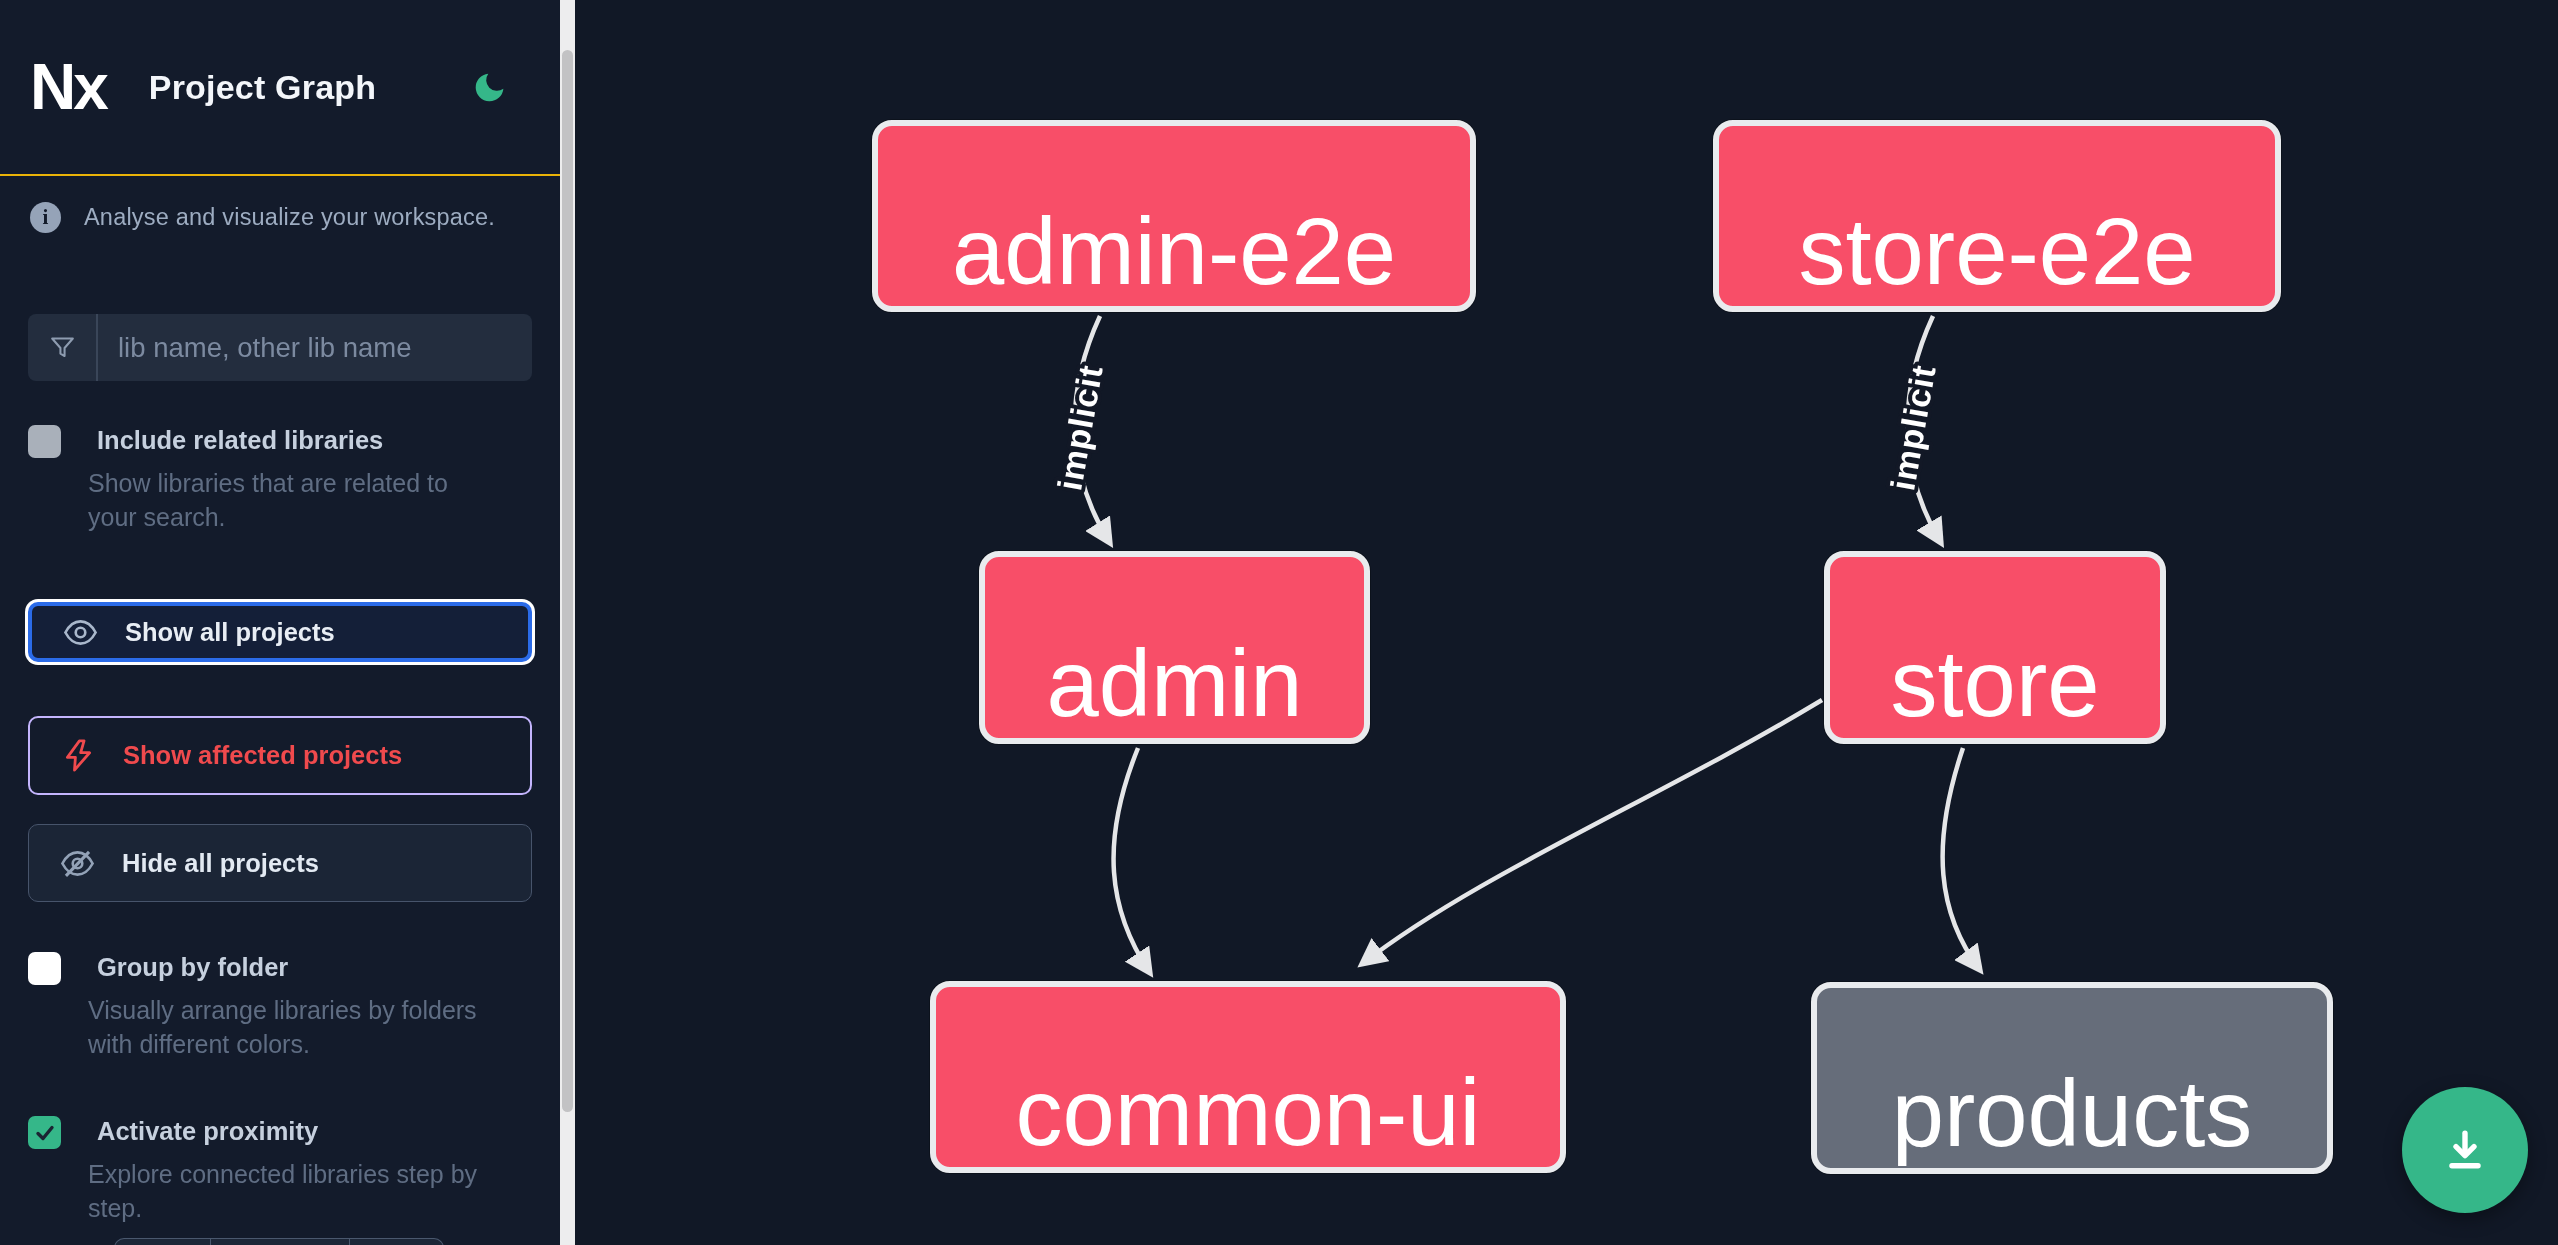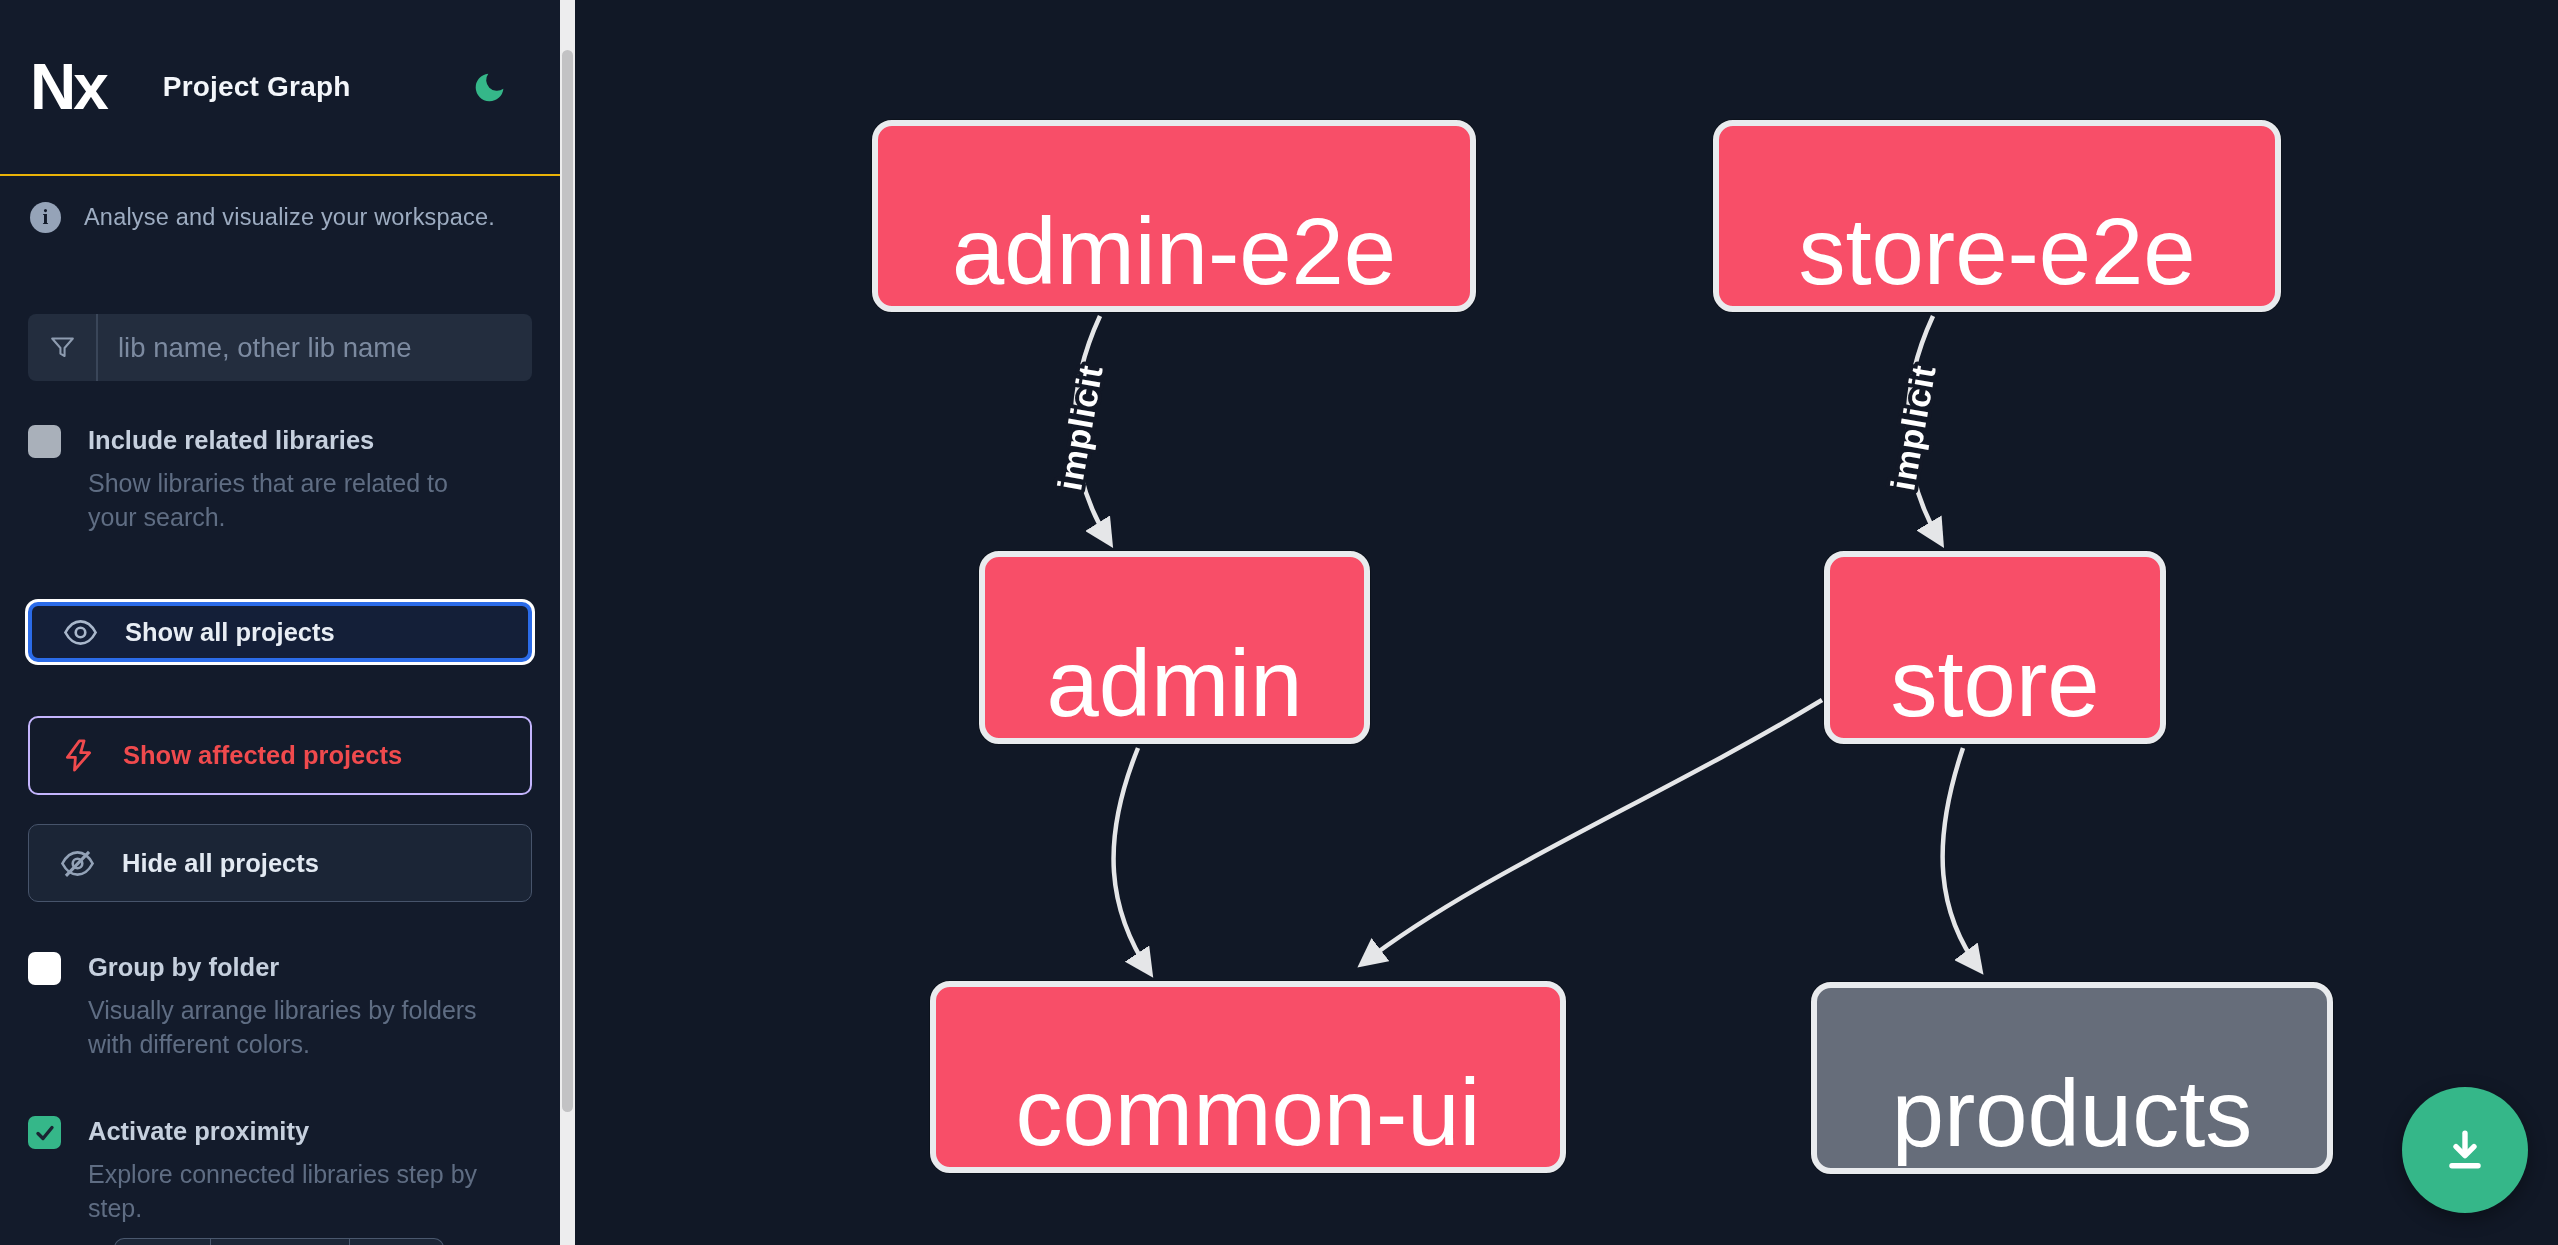--- a/index.html
+++ b/index.html
@@ -31,21 +31,21 @@
   .sidebar{
     position:absolute;left:0;top:0;width:560px;height:1245px;z-index:10;
     background:#131b2b;color:#c6d0de;
   }
   .sb-header{
     position:absolute;left:0;top:0;width:100%;height:176px;
     display:flex;align-items:center;padding:0 28px 0 30px;
     border-bottom:2px solid #eab308;
   }
   .logo{font-size:64px;font-weight:800;color:#ffffff;letter-spacing:-3px;line-height:1;}
-  .app-title{margin:0 0 0 57px;font-size:28px;font-weight:600;color:#f3f6fa;letter-spacing:.2px;}
+  .app-title{margin:0 0 0 43px;font-size:34px;font-weight:600;color:#f3f6fa;letter-spacing:.2px;}
   .theme-toggle{margin-left:auto;margin-right:24px;background:none;border:none;padding:0;cursor:pointer;line-height:0;}
 
   .tagline-row{position:absolute;left:30px;top:202px;display:flex;align-items:center;gap:23px;}
   .info-icon{
     width:31px;height:31px;border-radius:50%;background:#95a3b8;color:#131b2b;
     display:flex;align-items:center;justify-content:center;
     font-size:21px;font-weight:700;font-family:"Liberation Serif","DejaVu Serif",serif;
   }
   .tagline{font-size:23.5px;color:#9dacc1;letter-spacing:.2px;}
 
@@ -59,21 +59,21 @@
     font-size:27.5px;color:#dde4ee;font-family:inherit;
   }
   .search input::placeholder{color:#7c8aa0;}
 
   .opt{position:absolute;left:28px;width:504px;display:flex;gap:27px;}
   .checkbox{flex:0 0 33px;width:33px;height:33px;border-radius:7px;margin-top:2px;cursor:pointer;
     display:flex;align-items:center;justify-content:center;}
   .cb-gray{background:#a9b0ba;}
   .cb-white{background:#ffffff;}
   .cb-green{background:#35b789;}
-  .opt-label{font-size:25.5px;font-weight:600;color:#c6d0de;line-height:34px;}
+  .opt-label{font-size:25.5px;font-weight:600;color:#c6d0de;line-height:34px;margin-left:9px;}
   .opt-desc{font-size:25px;font-weight:400;color:#5f6d83;line-height:34px;margin-top:9px;width:400px;}
 
   .side-btn{
     position:absolute;left:28px;width:504px;display:flex;align-items:center;gap:26px;
     padding:0 0 0 30px;border-radius:10px;cursor:pointer;background:transparent;
     font-family:inherit;font-size:25.5px;font-weight:600;color:#e8edf4;
   }
   .btn-show-all{border:4px solid #2b6be8;background:#141f38;box-shadow:0 0 0 3px #ffffff;color:#e8edf4;}
   .btn-show-affected{border:2px solid #c4b5fd;color:#f04a4d;}
   .btn-hide-all{border:1px solid #47546b;background:#1b2536;color:#e2e9f2;}

